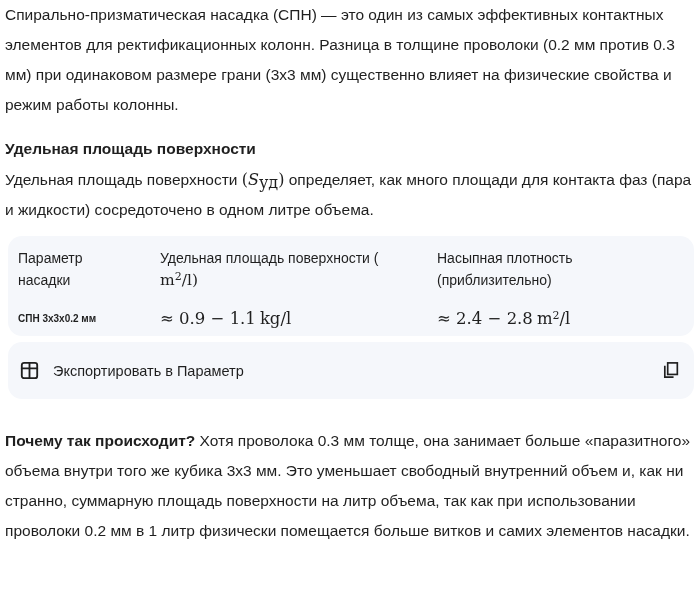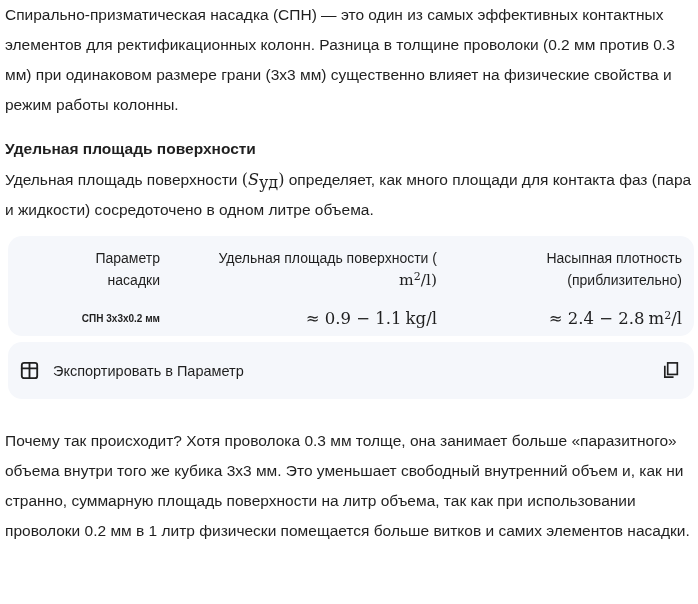--- a/index.html
+++ b/index.html
@@ -17,21 +17,21 @@
   }
   .para { margin: 0; width: 688px; }
   .p1 { }
   .section-heading {
     font-size: 15.5px; font-weight: bold;
     line-height: 22px;
     margin: 18px 0 0 0;
   }
   .p2 { margin-top: 5px; }
   .p3 { margin-top: 27px; }
-  .p3 b { font-weight: normal; }
+  .p3 b { font-weight: bold; }
 
   
   .imath {
     font-family: "DejaVu Serif", "Liberation Serif", serif;
     font-size: 16px;
   }
   .imath .var { font-style: italic; }
   .imath sub {
     font-size: 16px; font-style: normal; line-height: 0;
     vertical-align: -3px;
@@ -41,21 +41,21 @@
   .math .unit { margin-left: 4px; }
   .math sup { font-size: 11px; line-height: 0; vertical-align: 5px; }
 
   
   .card {
     background: #f5f7fb;
     border-radius: 14px;
     margin-left: 3px;
     width: 686px;
   }
-  .table-card { margin-top: 11px; padding: 11px 12px 7px 10px; text-align: right; }
+  .table-card { margin-top: 11px; padding: 11px 12px 7px 10px; }
   .tgrid {
     display: grid;
     grid-template-columns: 142px 277px 1fr;
     row-gap: 17px;
     align-items: start;
   }
   .hcell { font-size: 14px; line-height: 22px; font-weight: normal; }
   .pcell { font-size: 10px; font-weight: bold; line-height: 21px; }
   .vcell { font-size: 16.5px; line-height: 21px; }
   .hmath { font-size: 15.5px; }

